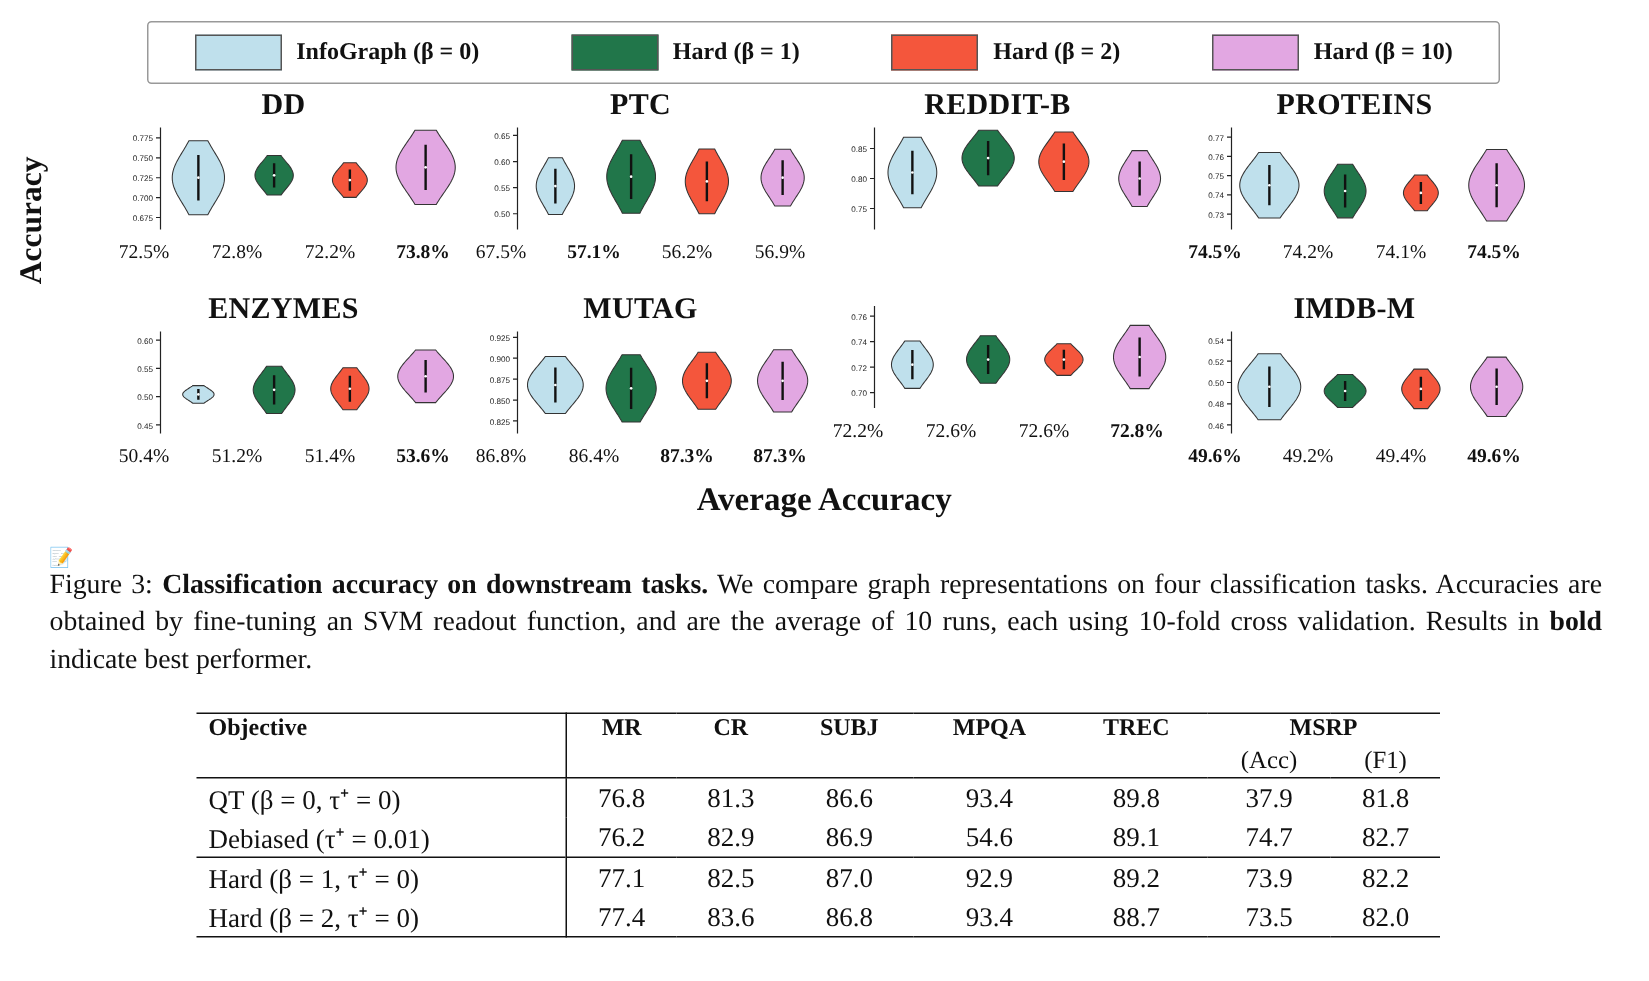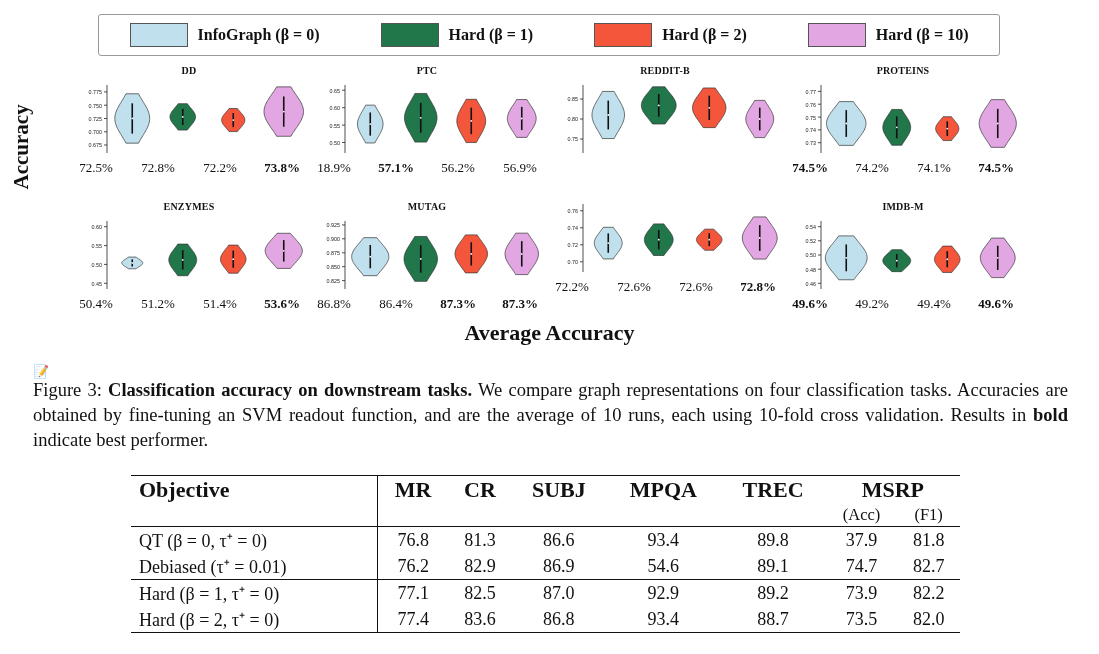--- a/index.html
+++ b/index.html
@@ -85,21 +85,21 @@
     font-family: "Liberation Serif", serif;
   }
 
   .panel {
     position: absolute;
     width: 248px;
     height: 124px;
   }
   .panel-title {
     text-align: center;
-    font-size: 10px;
+    font-size: 20px;
     font-weight: bold;
     font-family: "Liberation Serif", serif;
     height: 17px;
     line-height: 17px;
     letter-spacing: 0.2px;
   }
   .panel-plot {
     position: relative;
     width: 248px;
     height: 80px;
@@ -154,21 +154,21 @@
     font-family: "Liberation Serif", serif;
     font-size: 18px;
   }
   table.results td, table.results th {
     padding: 1px 6px;
     text-align: center;
     font-weight: normal;
   }
   table.results th {
     font-weight: bold;
-    font-size: 22px;
+    font-size: 16px;
   }
   .obj-col {
     text-align: left !important;
     padding-left: 8px !important;
     width: 232px;
     border-right: 1.3px solid #111;
   }
   .tr-top td, .tr-top th { border-top: 1.5px solid #111; }
   .tr-bot td, .tr-bot th { border-bottom: 1.5px solid #111; }
   td.bold, th.bold { font-weight: bold; }
@@ -258,21 +258,21 @@
               <circle cx="117.75" cy="38.78" r="0.9" fill="#fff"></circle>
               <polygon points="173.44,63.54 173.98,62.46 174.55,61.38 175.14,60.30 175.74,59.21 176.36,58.13 176.98,57.05 177.61,55.97 178.22,54.89 178.83,53.81 179.41,52.73 179.96,51.65 180.48,50.57 180.96,49.49 181.39,48.40 181.76,47.32 182.08,46.24 182.33,45.16 182.51,44.08 182.62,43.00 182.65,41.92 182.62,40.84 182.51,39.76 182.33,38.67 182.08,37.59 181.76,36.51 181.39,35.43 180.96,34.35 180.48,33.27 179.96,32.19 179.41,31.11 178.83,30.03 178.22,28.95 177.61,27.86 176.98,26.78 176.36,25.70 175.74,24.62 175.14,23.54 174.55,22.46 173.98,21.38 173.44,20.30 163.06,20.30 162.52,21.38 161.95,22.46 161.36,23.54 160.76,24.62 160.14,25.70 159.52,26.78 158.89,27.86 158.28,28.95 157.67,30.03 157.09,31.11 156.54,32.19 156.02,33.27 155.54,34.35 155.11,35.43 154.74,36.51 154.42,37.59 154.17,38.67 153.99,39.76 153.88,40.84 153.85,41.92 153.88,43.00 153.99,44.08 154.17,45.16 154.42,46.24 154.74,47.32 155.11,48.40 155.54,49.49 156.02,50.57 156.54,51.65 157.09,52.73 157.67,53.81 158.28,54.89 158.89,55.97 159.52,57.05 160.14,58.13 160.76,59.21 161.36,60.30 161.95,61.38 162.52,62.46 163.06,63.54" fill="#f4563c" stroke="#333" stroke-width="0.7"></polygon>
               <line x1="168.25" y1="28.67" x2="168.25" y2="55.17" stroke="#111" stroke-width="1.6"></line>
               <circle cx="168.25" cy="41.92" r="0.9" fill="#fff"></circle>
               <polygon points="223.94,58.39 224.48,57.45 225.05,56.50 225.64,55.56 226.24,54.61 226.86,53.67 227.48,52.72 228.11,51.77 228.72,50.83 229.33,49.88 229.91,48.94 230.46,47.99 230.98,47.04 231.46,46.10 231.89,45.15 232.26,44.21 232.58,43.26 232.83,42.31 233.01,41.37 233.12,40.42 233.15,39.48 233.12,38.53 233.01,37.59 232.83,36.64 232.58,35.69 232.26,34.75 231.89,33.80 231.46,32.86 230.98,31.91 230.46,30.96 229.91,30.02 229.33,29.07 228.72,28.13 228.11,27.18 227.48,26.23 226.86,25.29 226.24,24.34 225.64,23.40 225.05,22.45 224.48,21.50 223.94,20.56 213.56,20.56 213.02,21.50 212.45,22.45 211.86,23.40 211.26,24.34 210.64,25.29 210.02,26.23 209.39,27.18 208.78,28.13 208.17,29.07 207.59,30.02 207.04,30.96 206.52,31.91 206.04,32.86 205.61,33.80 205.24,34.75 204.92,35.69 204.67,36.64 204.49,37.59 204.38,38.53 204.35,39.48 204.38,40.42 204.49,41.37 204.67,42.31 204.92,43.26 205.24,44.21 205.61,45.15 206.04,46.10 206.52,47.04 207.04,47.99 207.59,48.94 208.17,49.88 208.78,50.83 209.39,51.77 210.02,52.72 210.64,53.67 211.26,54.61 211.86,55.56 212.45,56.50 213.02,57.45 213.56,58.39" fill="#e2a7e2" stroke="#333" stroke-width="0.7"></polygon>
               <line x1="218.75" y1="27.88" x2="218.75" y2="51.07" stroke="#111" stroke-width="1.6"></line>
               <circle cx="218.75" cy="39.48" r="0.9" fill="#fff"></circle>
             </svg>
           </div>
           <div class="panel-values">
-            <span>18.9%</span>
+            <span>67.5%</span>
             <span class="bold">57.1%</span>
             <span>56.2%</span>
             <span>56.9%</span>
           </div>
         </div>
         <div class="panel" style="left: 541px; top: 0px;">
           <div class="panel-title">REDDIT-B</div>
           <div class="panel-plot">
             <svg width="248" height="80" viewBox="0 0 248 80">
               <line x1="42" y1="6" x2="42" y2="74" stroke="#222" stroke-width="0.8"></line>

